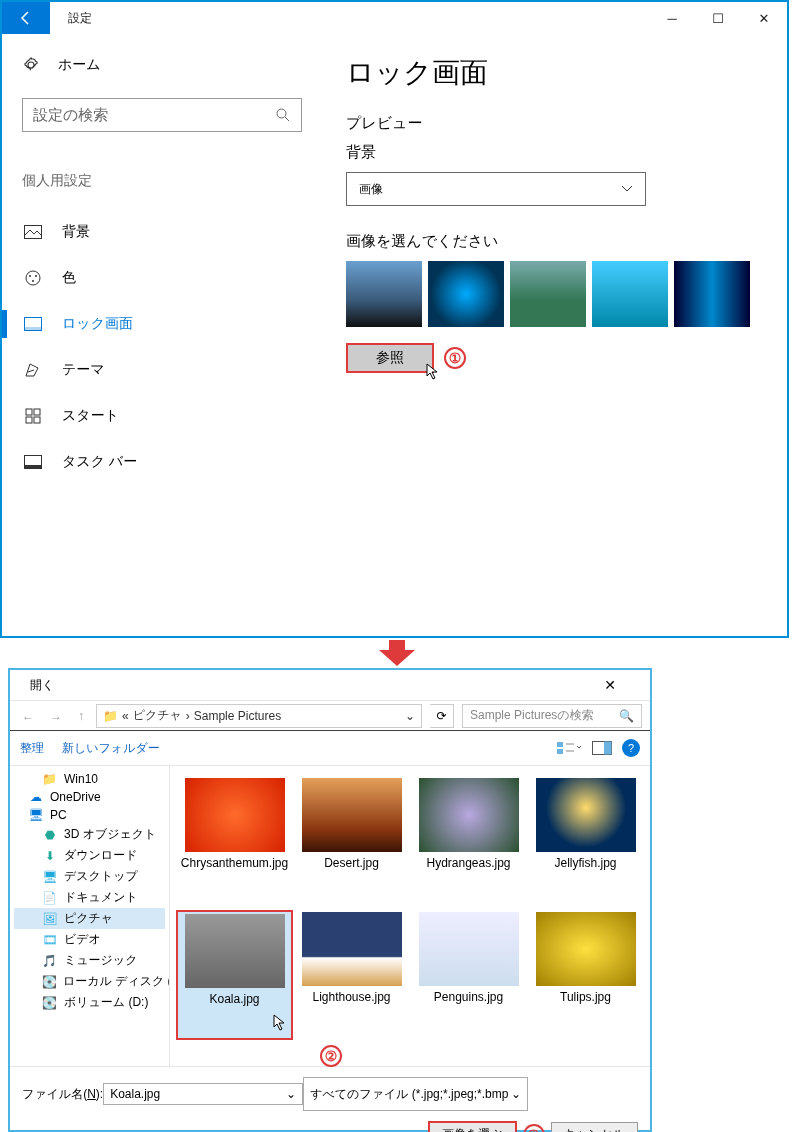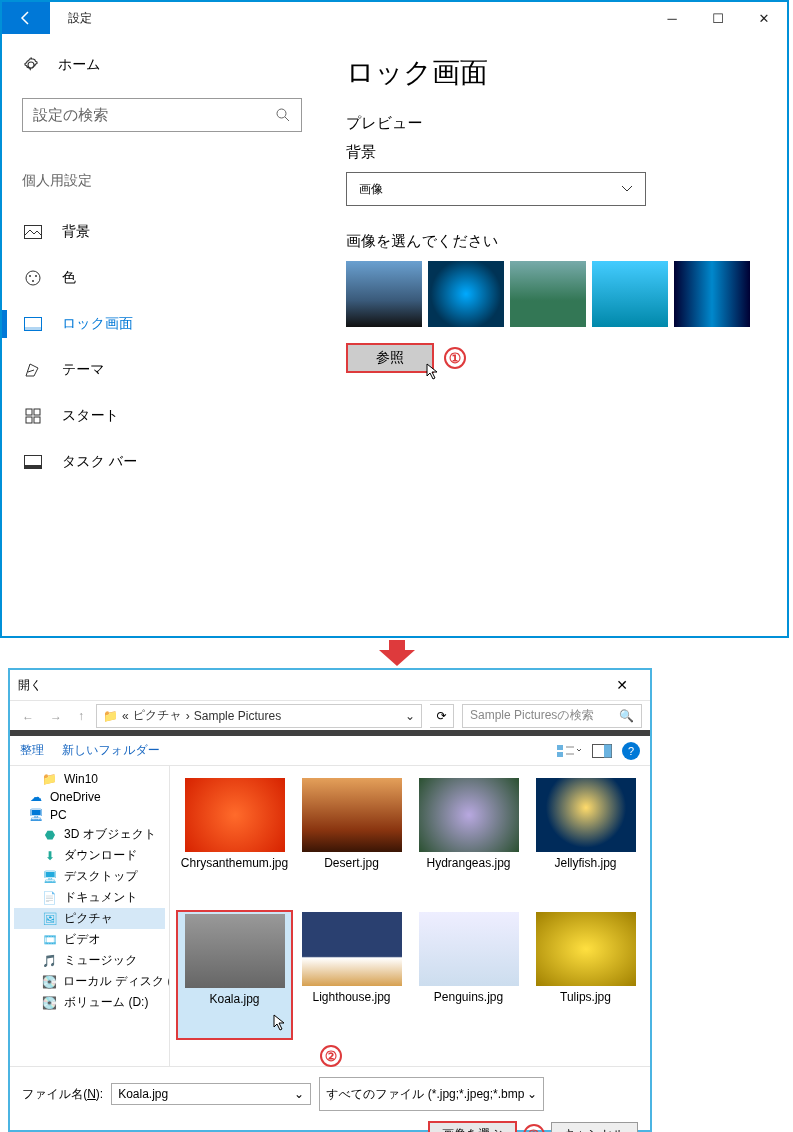--- a/index.html
+++ b/index.html
@@ -48,30 +48,30 @@
 .cursor { position: absolute; font-size: 16px; color: #000; }
 .annot-num { display: inline-flex; width: 22px; height: 22px; border: 2px solid #de3a3c; border-radius: 50%; color: #de3a3c; font-weight: bold; align-items: center; justify-content: center; font-size: 14px; }
 
 
 .red-arrow { width: 40px; height: 26px; margin: 2px auto 2px auto; position: relative; }
 .red-arrow::before { content: ""; position: absolute; top: 0; left: 12px; width: 16px; height: 12px; background: #de3a3c; }
 .red-arrow::after { content: ""; position: absolute; top: 10px; left: 2px; border-left: 18px solid transparent; border-right: 18px solid transparent; border-top: 16px solid #de3a3c; }
 
 
 .file-dialog { border: 2px solid #4bb4e2; width: 644px; height: 464px; margin-left: 8px; background: #fff; position: relative; font-size: 12px; }
-.fd-titlebar { height: 30px; display: flex; align-items: center; padding: 0 8px; }
+.fd-titlebar { height: 30px; display: flex; align-items: center; padding: 0 20px; }
 .fd-title { font-size: 12px; }
 .fd-close { margin-left: auto; width: 40px; text-align: center; font-size: 14px; }
 .fd-nav { height: 30px; display: flex; align-items: center; gap: 8px; padding: 0 8px; border-top: 1px solid #e5e5e5; }
 .fd-navbtn { color: #999; padding: 0 4px; }
 .fd-path { border: 1px solid #ccc; height: 24px; flex: 1; display: flex; align-items: center; padding: 0 6px; gap: 4px; color: #333; }
 .fd-path .folder-icon { color: #f0c050; }
 .fd-refresh { border: 1px solid #ccc; border-left: none; height: 24px; width: 24px; display: flex; align-items: center; justify-content: center; }
 .fd-search { border: 1px solid #ccc; height: 24px; width: 180px; display: flex; align-items: center; padding: 0 7px; color: #888; }
-.fd-toolbar { height: 36px; display: flex; align-items: center; padding: 0 10px; gap: 18px; border-top: 6px solid #404040; border-bottom: 1px solid #e5e5e5; color: #1565c0; }
+.fd-toolbar { height: 36px; display: flex; align-items: center; padding: 0 10px; gap: 18px; border-top: 1px solid #404040; border-bottom: 1px solid #e5e5e5; color: #1565c0; }
 .fd-toolbar .right { margin-left: auto; display: flex; gap: 10px; color: #555; align-items: center; }
 .fd-toolbar .help { background: #0078d7; color: #fff; border-radius: 50%; width: 18px; height: 18px; display: flex; align-items: center; justify-content: center; font-size: 11px; }
 
 .fd-body { display: flex; height: 300px; }
 .fd-tree { width: 160px; border-right: 1px solid #e5e5e5; padding: 4px 4px; overflow: hidden; }
 .tree-item { display: flex; align-items: center; gap: 6px; padding: 2px 0 2px 14px; white-space: nowrap; }
 .tree-item.indent { padding-left: 28px; }
 .tree-item.selected { background: #d5e8f7; }
 .tree-icon { width: 16px; display: inline-flex; justify-content: center; }
 
@@ -83,21 +83,21 @@
 .chrys { background: radial-gradient(circle, #ff6b2b, #d62200); }
 .desert { background: linear-gradient(#e4a05a, #8a3510 70%, #3a1505); }
 .hydra { background: radial-gradient(circle, #b8a8e0, #2a5030); }
 .jelly { background: radial-gradient(circle at 50% 40%, #ffdb6b, #002b5a 60%); }
 .koala { background: linear-gradient(#999, #666); }
 .light { background: linear-gradient(#2a4070 60%, #fff 62%, #d6a050); }
 .peng { background: linear-gradient(#eef, #ccddee); }
 .tulip { background: radial-gradient(#ffe040, #a08000); }
 
 .fd-footer { border-top: 1px solid #e5e5e5; padding: 10px 12px 8px 12px; }
-.fd-filename-row { display: flex; align-items: center; gap: 8px; margin-bottom: 10px; }
+.fd-filename-row { display: flex; align-items: center; gap: 0; margin-bottom: 10px; }
 .fd-filename-row label { font-size: 12px; }
 .fd-filename-row label u { text-decoration: underline; }
 .fd-fn-input { border: 1px solid #aaa; height: 22px; flex: 1; padding: 0 6px; display: flex; align-items: center; max-width: 200px; }
 .fd-filter { border: 1px solid #aaa; height: 22px; padding: 16px 6px; display: flex; align-items: center; width: 225px; font-size: 12px; }
 .fd-buttons { display: flex; justify-content: flex-end; gap: 6px; align-items: center; }
 .fd-btn { border: 1px solid #999; background: #eee; padding: 3px 12px; font-size: 12px; position: relative; }
 .fd-btn.primary { border: 2px solid #de3a3c; background: #e8e8e8; }
 
 svg { display: block; }
 </style>

